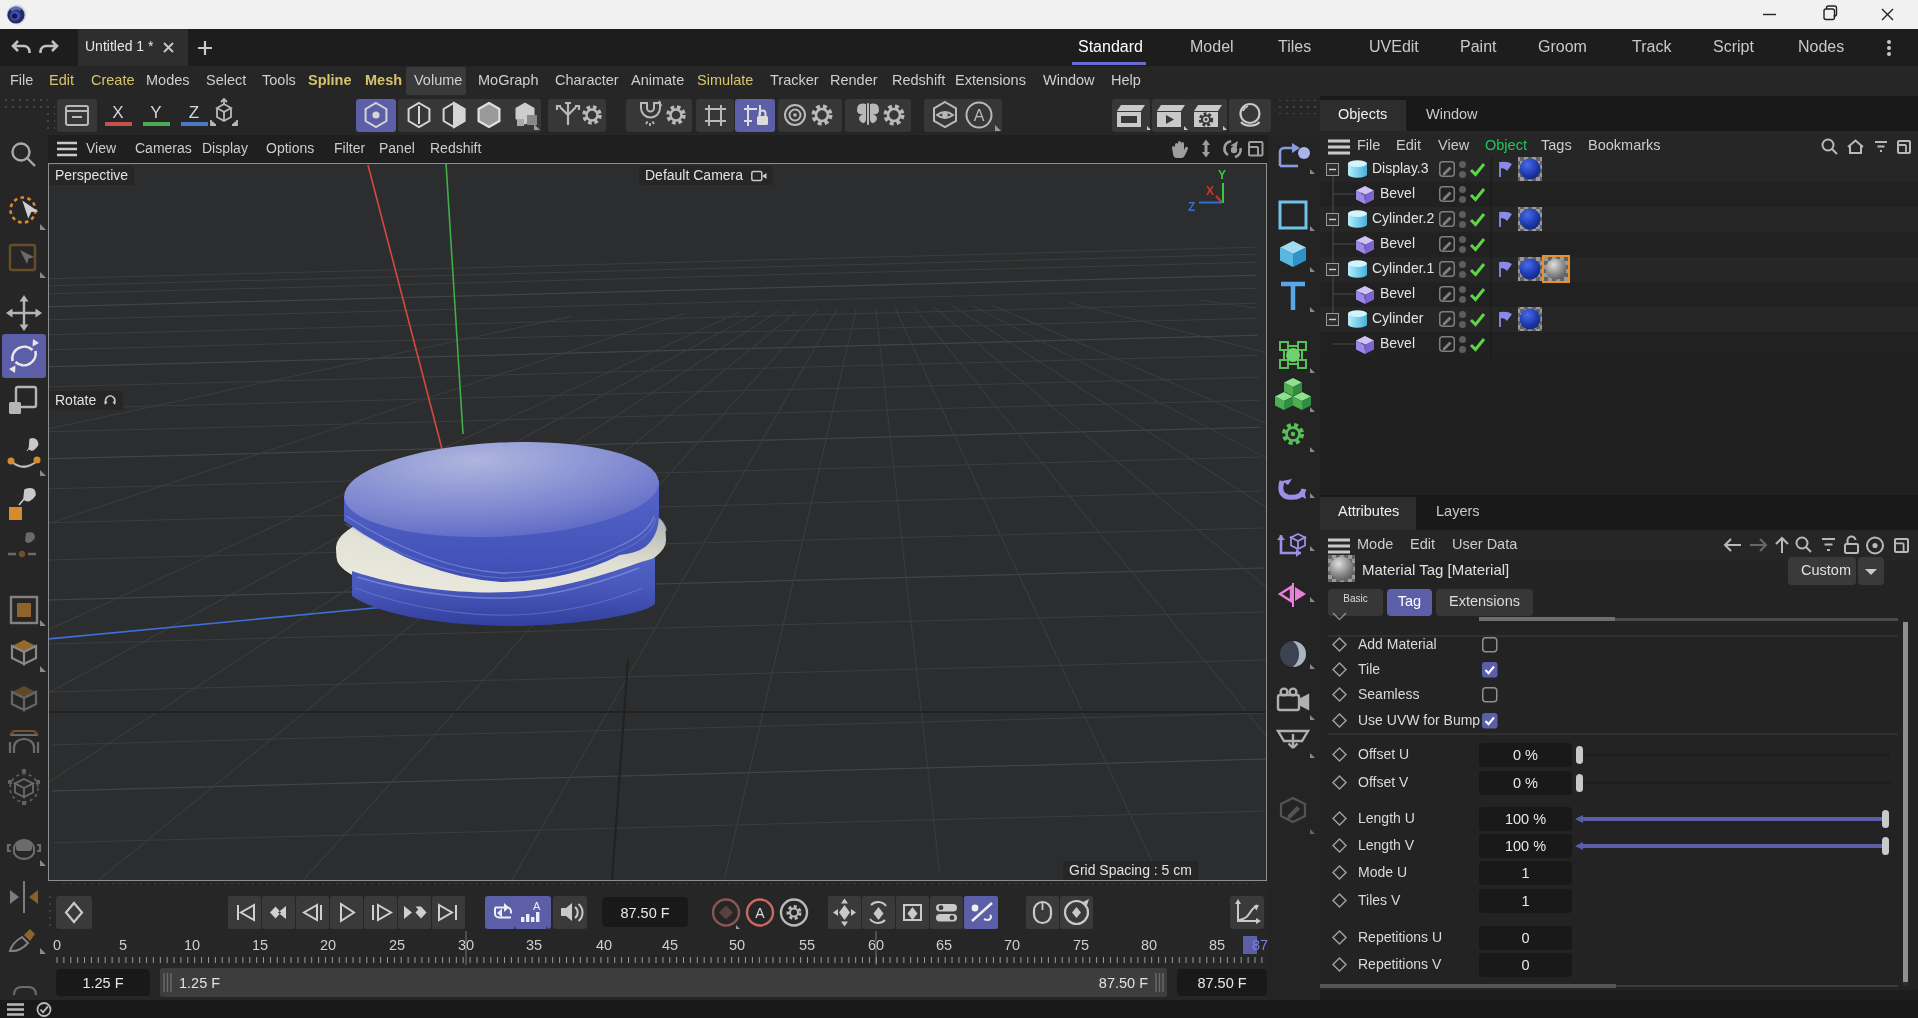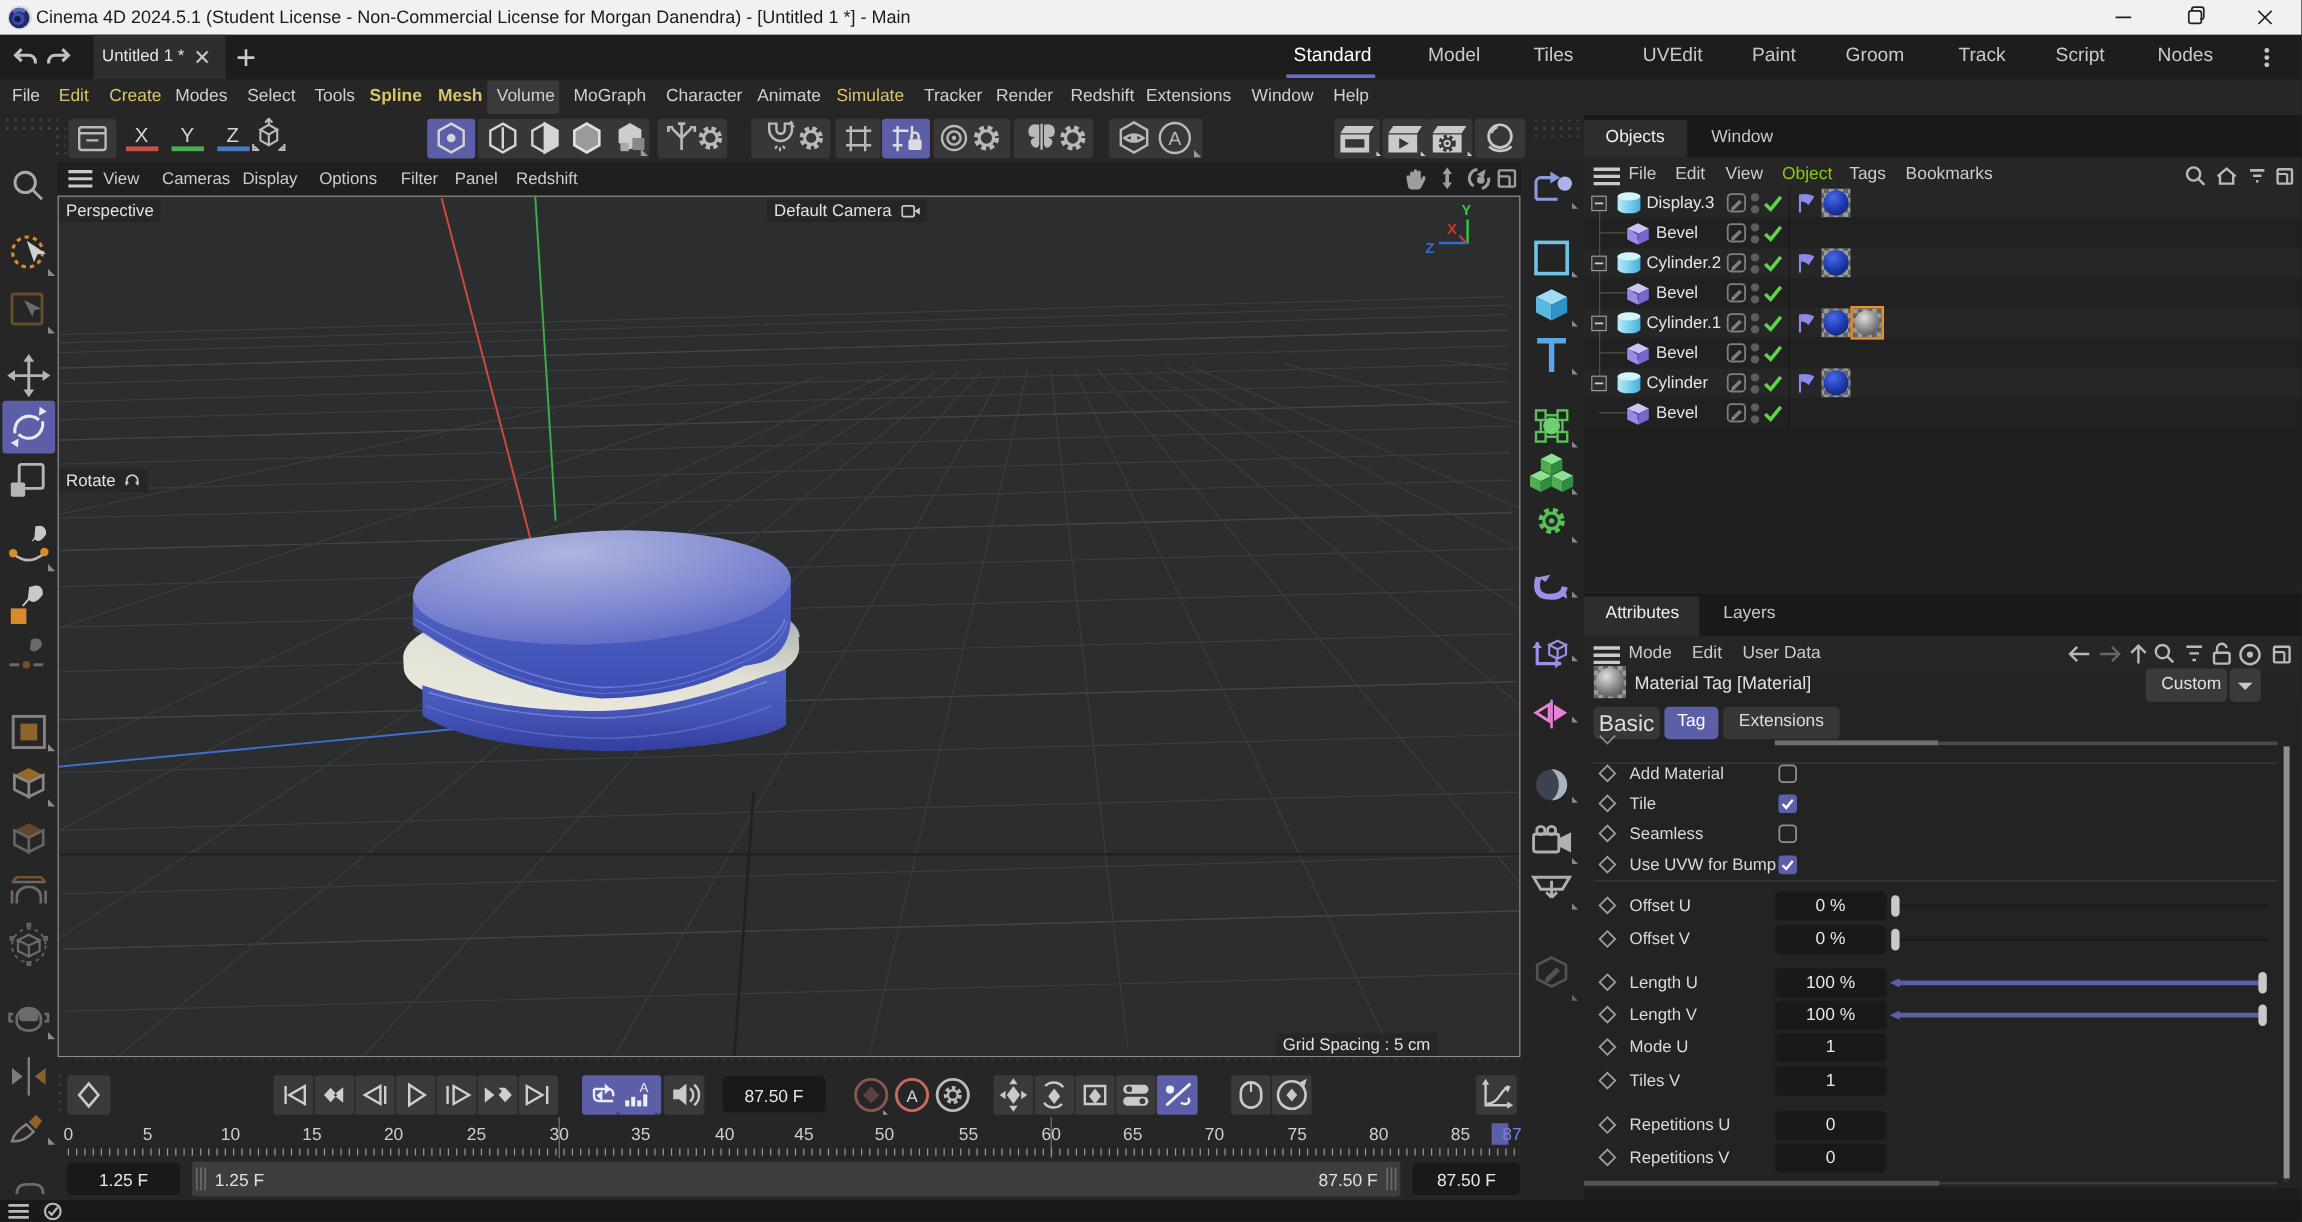--- a/index.html
+++ b/index.html
@@ -48,39 +48,38 @@
 
 #rightbar { left:1268px; top:135px; width:52px; height:865px; background:#242424; }
 
 
 #objpanel { left:1320px; top:96px; width:598px; height:394px; background:#1e1e1e; }
 #attrpanel { left:1320px; top:495px; width:598px; height:505px; background:#232323; }
 .ptab { position:absolute; height:31px; color:#c9c9c9; font-size:14.5px;
   padding:6px 18px 0; }
 .ptab.on { background:#2d2d2d; color:#f0f0f0; }
 .pmi { position:absolute; color:#cccccc; font-size:14.5px; }
-.pmi.y { color:#84cc16; }
+.pmi.y { color:#22c55e; }
 .otree { position:absolute; left:0; width:598px; height:25px; }
 .oname { position:absolute; top:4px; color:#e4e4e4; font-size:14px; }
 .alabel { position:absolute; left:38px; top:3px; color:#dadada; font-size:14px; }
 .afield { position:absolute; left:159px; width:93px; height:24px; line-height:24px;
   color:#e8e8e8; font-size:14.5px; text-align:center; }
 </style>
 </head>
 <body>
 <div id="stage">
   <div id="titlebar" class="abs">
     <svg class="abs" style="left:6px;top:4px" width="21" height="21" viewBox="0 0 21 21">
       <circle cx="10.5" cy="10.5" r="10" fill="#d8d8d8"></circle>
       <circle cx="10" cy="11" r="8.6" fill="#232a66"></circle>
       <circle cx="9.2" cy="11.6" r="5.2" fill="#3a4db0"></circle>
       <circle cx="8.6" cy="12" r="2.6" fill="#151a40"></circle>
       <path d="M4 5 A9 9 0 0 1 16 4.4 L 14 7 A 6 6 0 0 0 6 7.4 Z" fill="#6b79d6" opacity="0.8"></path>
     </svg>
-    <span class="ttext">Cinema 4D 2024.5.1 (Student License - Non-Commercial License for Morgan Danendra) - [Untitled 1 *] - Main</span>
     <svg class="abs" style="left:1758px;top:0" width="160" height="29" viewBox="0 0 160 29">
       <g stroke="#222" stroke-width="1.4" fill="none">
         <path d="M5 14.5 h13"></path>
         <rect x="66" y="9" width="10.5" height="10.5" rx="2"></rect>
         <path d="M68.5 9 v-1 a2 2 0 0 1 2-2 h6 a2 2 0 0 1 2 2 v6 a2 2 0 0 1 -2 2 h-1"></path>
         <path d="M124 9 l11 11 M135 9 l-11 11"></path>
       </g>
     </svg>
   </div>
   <div id="tabrow" class="abs">
@@ -992,21 +991,21 @@
     </svg>
     <span class="abs" style="left:42px;top:66px;color:#e0e0e0;font-size:15px">Material Tag [Material]</span>
     <div class="abs" style="left:468px;top:62px;width:68px;height:28px;background:#3a3a3a;border-radius:4px">
       <span class="abs" style="left:13px;top:5px;color:#e0e0e0;font-size:14.5px">Custom</span>
     </div>
     <div class="abs" style="left:538px;top:62px;width:26px;height:28px;background:#3a3a3a;border-radius:4px">
       <svg class="abs" style="left:6px;top:11px" width="14" height="8" viewBox="0 0 14 8">
           <path d="M1 1 l6 6 l6 -6 z" fill="#c9c9c9"></path>
         </svg>
     </div>
-    <div class="abs" style="left:8px;top:94px;width:55px;height:27px;background:#373737;border-radius:4px;color:#dcdcdc;font-size:19px;text-align:center;padding-top:4px">Basic</div>
+    <div class="abs" style="left:8px;top:94px;width:55px;height:27px;background:#373737;border-radius:4px;color:#dcdcdc;font-size:10px;text-align:center;padding-top:4px">Basic</div>
     <div class="abs" style="left:67px;top:94px;width:45px;height:27px;background:#5c5fa8;border-radius:4px;color:#ffffff;font-size:14.5px;text-align:center;padding-top:4px">Tag</div>
     <div class="abs" style="left:116px;top:94px;width:97px;height:27px;background:#373737;border-radius:4px;color:#dcdcdc;font-size:14.5px;text-align:center;padding-top:4px">Extensions</div>
     <svg class="abs" style="left:0;top:115px" width="598" height="390" viewBox="0 0 598 390">
       <defs>
         <g id="pdiam">
             <path d="M7.5 1 L14 7.5 L7.5 14 L1 7.5 Z" fill="none" stroke="#9e9e9e" stroke-width="1.5"></path>
           </g>
         <g id="cbx">
             <rect x="0.75" y="0.75" width="14" height="14" rx="3" fill="none" stroke="#8f8f8f" stroke-width="1.5"></rect>
           </g>

